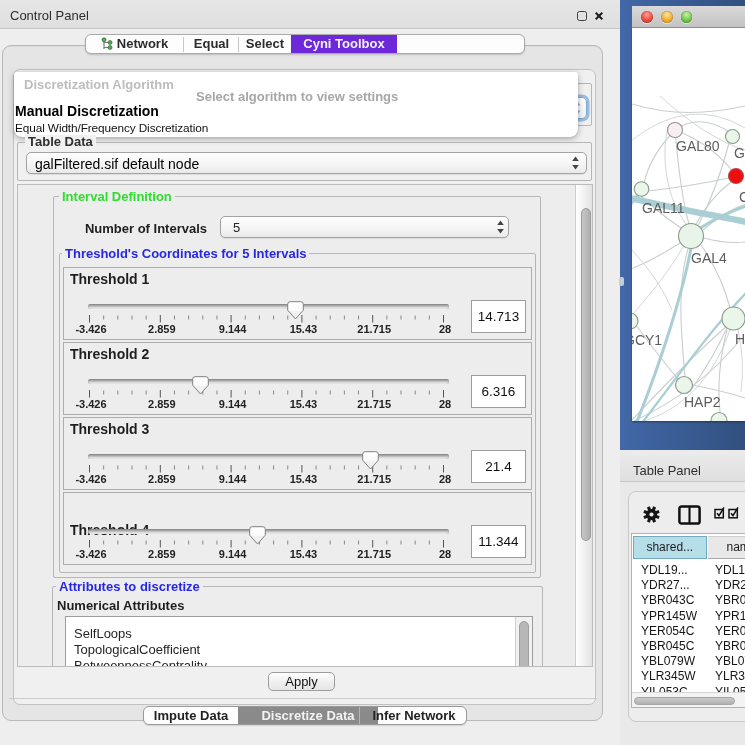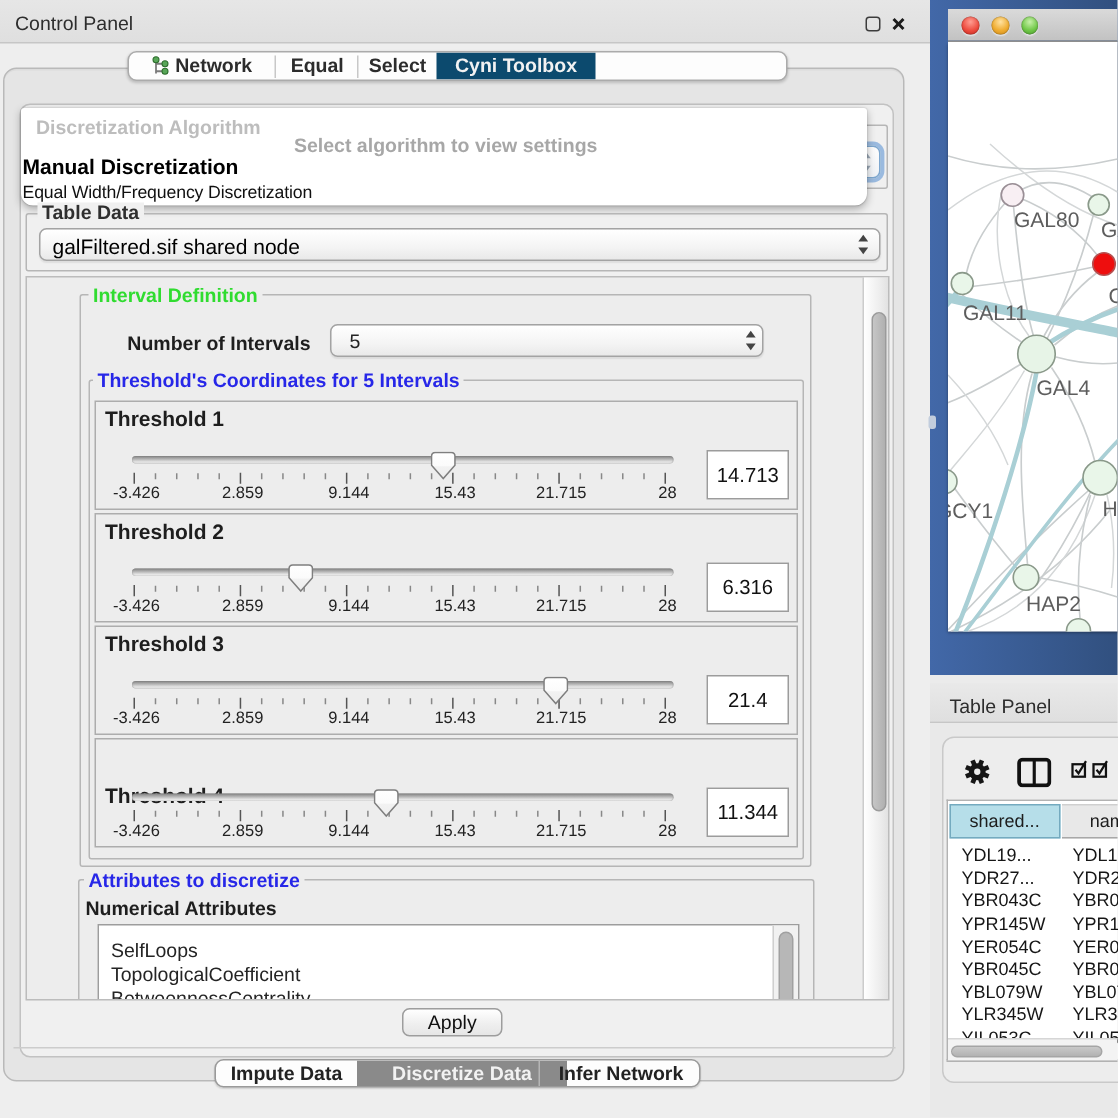--- a/index.html
+++ b/index.html
@@ -7,21 +7,21 @@
 .abs { position:absolute; }
 .b13 { font-size:13px; font-weight:bold; color:#1e1e1e; }
 .r13 { font-size:13px; color:#242424; }
 .grp { border:1px solid #b6b6b6; border-radius:2px; }
 .gtitle { position:absolute; font-size:13px; background:#f0f0f0; padding:0 3px; line-height:13px;font-weight:bold; }
 .combo { position:absolute; border:1px solid #a3a3a3; border-radius:5px;
   background:linear-gradient(#ffffff,#f4f4f4 60%,#e9e9e9); box-shadow:0 1px 1px rgba(0,0,0,.08); }
 .trow { border:1px solid #adadad; background:#ededed; }
 .track { width:361px;height:5px;border-radius:2.5px;
   background:linear-gradient(#828282,#b9b9b9 45%,#e9e9e9 80%,#f4f4f4); box-shadow:inset 0 0 1px #777; }
-.tlab { position:absolute; transform:translateX(-50%); font-size:11px; font-weight:normal; color:#222; }
+.tlab { position:absolute; transform:translateX(-50%); font-size:11px; font-weight:bold; color:#222; }
 .vfield { width:55px;height:33px;background:#fff;border:1px solid #9c9c9c;
   font-size:13.5px;color:#111;text-align:center;line-height:31px; }
 .trtxt { font-size:12px; color:#161616; }
 .nlab { font-size:14px; fill:#5d5d5d; font-family:"Liberation Sans",sans-serif; }
 .seg { position:absolute; top:0; height:100%; font-size:13px; font-weight:bold; color:#2c2c2c;
   display:flex; align-items:center; justify-content:center; }
 </style></head>
 <body>
 
 <div class="abs" style="left:0;top:0;width:620px;height:29px;background:linear-gradient(#e6e6e6,#dfdfdf);border-bottom:1px solid #c6c6c6"></div>
@@ -40,41 +40,41 @@
     <svg width="12" height="14" viewBox="0 0 12 14" style="margin-right:4px">
       <path d="M3,3 L3,12 M3,5.5 L8.5,5.5 M3,10.5 L8.5,10.5" stroke="#7b7b7b" stroke-width="1.2" fill="none"></path>
       <circle cx="3" cy="2.8" r="2" fill="#57a657" stroke="#2e6e2e" stroke-width="0.7"></circle>
       <circle cx="9" cy="5.5" r="2" fill="#57a657" stroke="#2e6e2e" stroke-width="0.7"></circle>
       <circle cx="9" cy="10.5" r="2" fill="#57a657" stroke="#2e6e2e" stroke-width="0.7"></circle>
     </svg>Network</div>
   <div class="abs" style="left:97px;top:2px;width:1px;height:15px;background:#c8c8c8"></div>
   <div class="seg" style="left:98px;width:55px">Equal</div>
   <div class="abs" style="left:152px;top:2px;width:1px;height:15px;background:#c8c8c8"></div>
   <div class="seg" style="left:153px;width:52px">Select</div>
-  <div class="seg" style="left:205px;width:106px;background:#0c4a6e;color:#f2f2f2">Cyni Toolbox</div>
+  <div class="seg" style="left:205px;width:106px;background:#6d28d9;color:#f2f2f2">Cyni Toolbox</div>
 </div>
 
 <div class="abs grp" style="left:17px;top:83px;width:575px;height:43px"></div>
 
 <div class="abs" style="left:570px;top:97px;width:17px;height:22px;border:1px solid #7da7cf;border-radius:0 5px 5px 0;background:linear-gradient(#fdfdfd,#eef2f6);box-shadow:0 0 0 2.6px rgba(102,153,213,.62)"></div>
 <svg class="abs" style="left:573px;top:101px" width="9" height="14" viewBox="0 0 9 14">
 <path d="M4.5,0.5 L7.5,4.5 L1.5,4.5 Z" fill="#9aa7b5"></path>
     <path d="M4.5,13.5 L7.5,9.5 L1.5,9.5 Z" fill="#9aa7b5"></path>
   </svg>
 
 <div class="abs" style="left:14px;top:72px;width:564px;height:65px;background:#ffffff;border-radius:2px 2px 8px 8px;box-shadow:0 2px 6px rgba(0,0,0,.30),0 0 1px rgba(0,0,0,.25)"></div>
 <div class="abs b13" style="left:24px;top:77px;color:#bdbdbd">Discretization Algorithm</div>
 <div class="abs" style="left:196px;top:88.5px;font-size:13px;color:#a7a7a7;font-weight:bold">Select algorithm to view settings</div>
 <div class="abs" style="left:15px;top:103px;color:#000;font-size:14px;font-weight:bold">Manual Discretization</div>
 <div class="abs" style="left:15px;top:120.5px;font-size:11.8px;color:#101010;letter-spacing:-0.1px">Equal Width/Frequency Discretization</div>
 
 <div class="abs grp" style="left:17px;top:142px;width:575px;height:39px"></div>
 <div class="gtitle" style="left:25px;top:135px;color:#2f2f2f">Table Data</div>
 <div class="combo" style="left:26px;top:152px;width:561px;height:22px"></div>
-<div class="abs" style="left:35px;top:156px;color:#000;font-size:14px">galFiltered.sif shared node</div>
+<div class="abs" style="left:35px;top:156px;color:#000;font-size:14px">galFiltered.sif default node</div>
 <svg class="abs" style="left:571px;top:156px" width="9" height="14" viewBox="0 0 9 14">
 <path d="M4.5,0.5 L7.8,5 L1.2,5 Z" fill="#444"></path>
     <path d="M4.5,13.5 L7.8,9 L1.2,9 Z" fill="#444"></path>
   </svg>
 
 <div class="abs" style="left:17px;top:184px;width:576px;height:483px;border:1px solid #bcbcbc;background:#ededed;overflow:hidden">
 </div>
 
 <div class="abs" style="left:575px;top:185px;width:17px;height:481px;background:linear-gradient(90deg,#ffffff,#ececec 70%,#e2e2e2);border-left:1px solid #cccccc"></div>
 <div class="abs" style="left:581px;top:208px;width:10px;height:333px;background:linear-gradient(90deg,#c6c6c6,#b0b0b0);border:1px solid #9b9b9b;border-radius:5.5px"></div>

